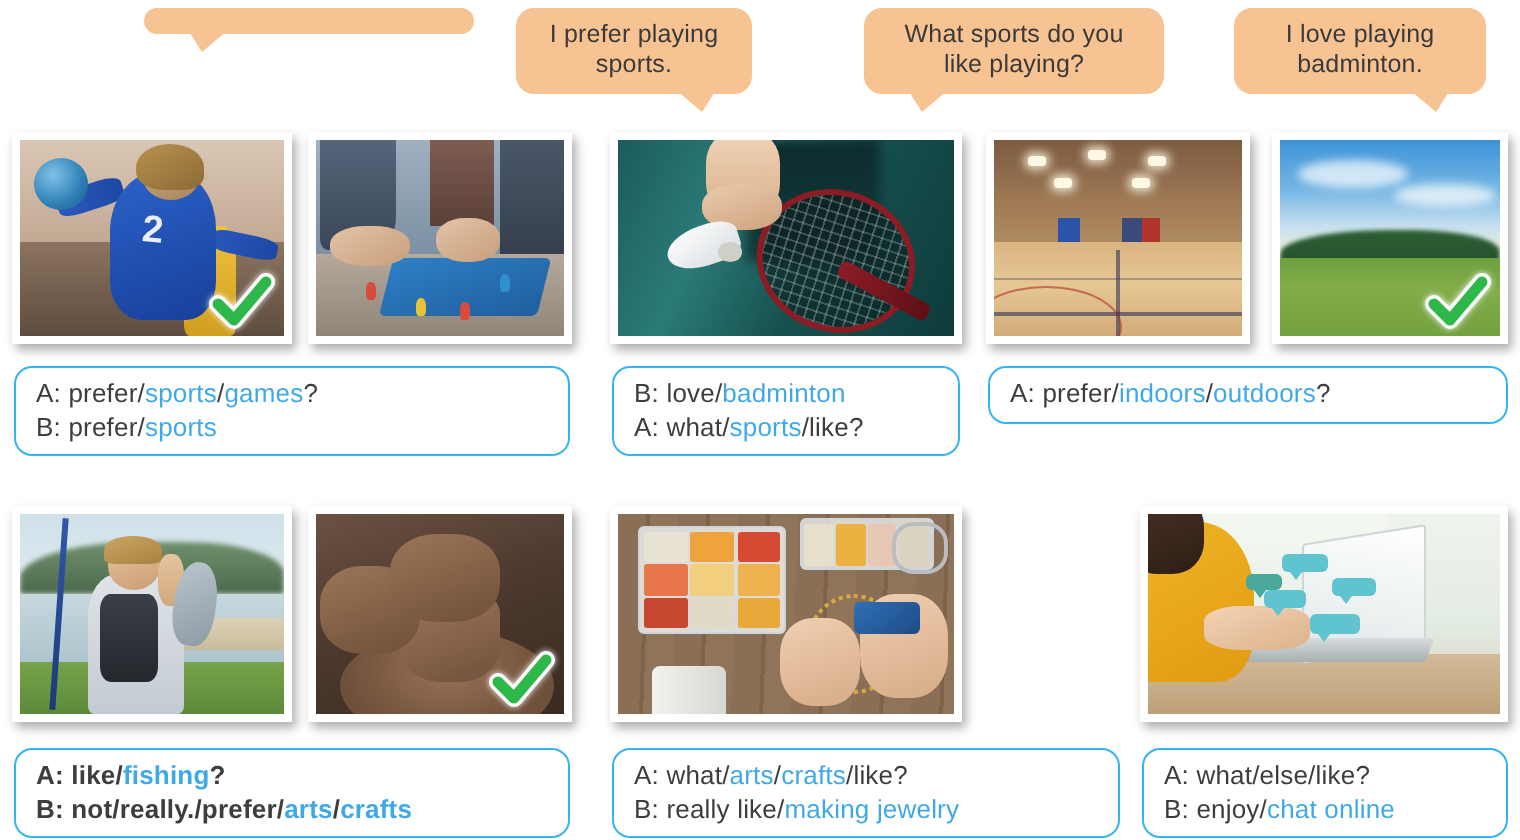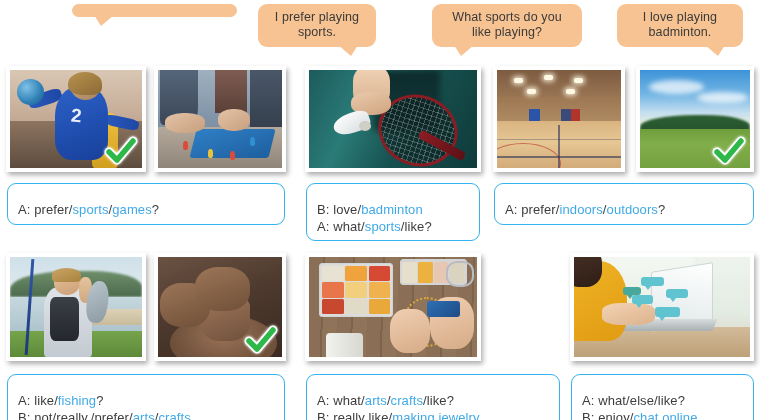--- a/index.html
+++ b/index.html
@@ -52,21 +52,21 @@
     filter:drop-shadow(0 0 1.5px rgba(255,255,255,.95));
   }
 
   
   .caption{
     position:absolute;
     border:1.6px solid #35b4ef;
     border-radius:9px;
     background:#ffffff;
     box-sizing:border-box;
-    padding:18px 9px 5px 10px;
+    padding:5px 9px 5px 10px;
     font-size:13px;
     line-height:16.5px;
     color:#3d3d3d;
     letter-spacing:.1px;
     white-space:nowrap;
   }
   .caption .kw{color:#3fa9e8;}
   .caption .ln{display:block;}
 
   
@@ -324,20 +324,21 @@
     <div class="go-grass"></div>
     <svg class="check" viewBox="0 0 34 30">
       <path d="M5 16 L13 24 L29 5" stroke="#ffffff" stroke-width="9" fill="none" stroke-linecap="round" stroke-linejoin="round"></path>
       <path d="M5 16 L13 24 L29 5" stroke="#2fb84a" stroke-width="5.5" fill="none" stroke-linecap="round" stroke-linejoin="round"></path>
     </svg>
   </div>
 </div>
 
 <div class="caption" style="left:7px;top:183px;width:278px;">
   <span class="ln"><span>A: </span><span>prefer</span><span>/</span><span class="kw">sports</span><span>/</span><span class="kw">games</span><span>?</span></span>
+  <span class="ln"><span>B: </span><span>prefer</span><span>/</span><span class="kw">sports</span></span>
 </div>
 <div class="caption" style="left:306px;top:183px;width:174px;">
   <span class="ln"><span>B: </span><span>love</span><span>/</span><span class="kw">badminton</span></span>
   <span class="ln"><span>A: </span><span>what</span><span>/</span><span class="kw">sports</span><span>/</span><span>like</span><span>?</span></span>
 </div>
 <div class="caption" style="left:494px;top:183px;width:260px;">
   <span class="ln"><span>A: </span><span>prefer</span><span>/</span><span class="kw">indoors</span><span>/</span><span class="kw">outdoors</span><span>?</span></span>
 </div>
 
 <div class="photo" style="left:6px;top:253px;width:140px;height:108px;">
@@ -422,21 +423,21 @@
       </div>
     <div class="chat" style="left:46%;top:50%;width:14%;height:10%;">
         <i></i>
       </div>
     <div class="chat" style="left:28%;top:30%;width:10%;height:8%;background:#4aa79b;">
         <i style="border-top-color:#4aa79b;"></i>
       </div>
   </div>
 </div>
 
-<div class="caption" style="left:7px;top:374px;width:278px;">
+<div class="caption" style="left:7px;top:374px;width:278px;font-weight:bold;">
   <span class="ln"><span>A: </span><span>like</span><span>/</span><span class="kw">fishing</span><span>?</span></span>
   <span class="ln"><span>B: </span><span>not</span><span>/</span><span>really.</span><span>/</span><span>prefer</span><span>/</span><span class="kw">arts</span><span>/</span><span class="kw">crafts</span></span>
 </div>
 <div class="caption" style="left:306px;top:374px;width:254px;">
   <span class="ln"><span>A: </span><span>what</span><span>/</span><span class="kw">arts</span><span>/</span><span class="kw">crafts</span><span>/</span><span>like</span><span>?</span></span>
   <span class="ln"><span>B: </span><span>really like</span><span>/</span><span class="kw">making jewelry</span></span>
 </div>
 <div class="caption" style="left:571px;top:374px;width:183px;">
   <span class="ln"><span>A: </span><span>what</span><span>/</span><span>else</span><span>/</span><span>like</span><span>?</span></span>
   <span class="ln"><span>B: </span><span>enjoy</span><span>/</span><span class="kw">chat online</span></span>

